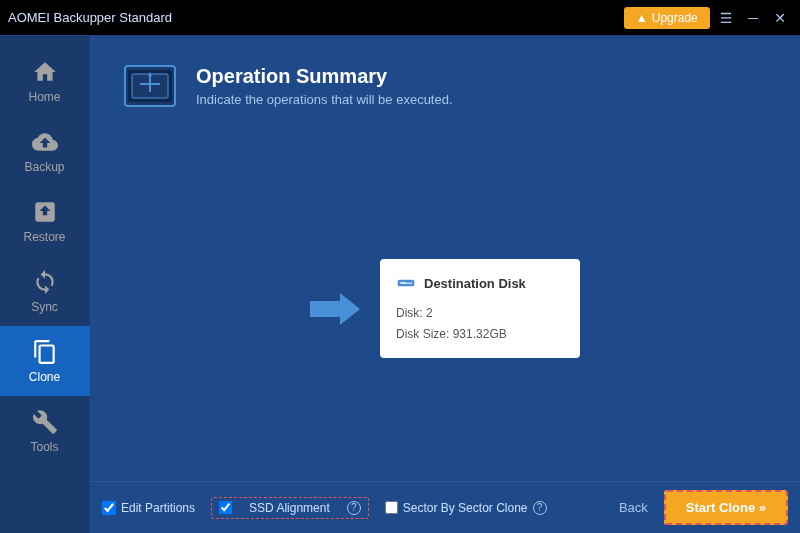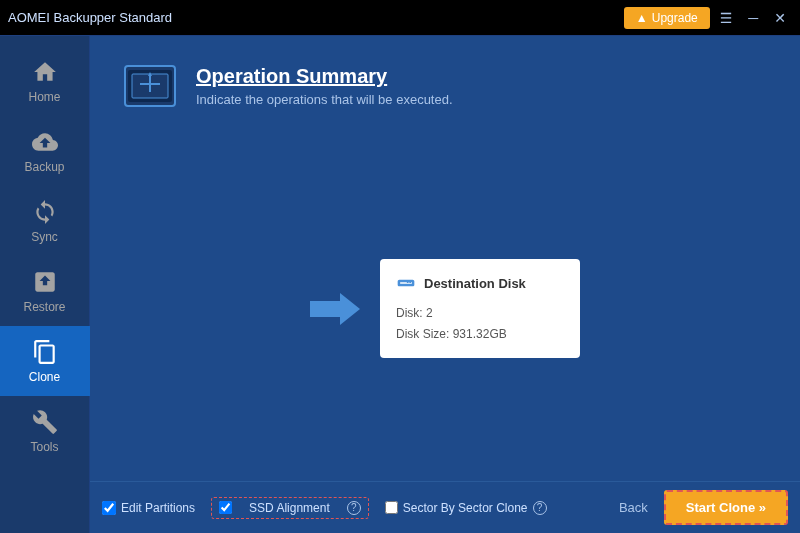--- a/index.html
+++ b/index.html
@@ -122,21 +122,20 @@
       height: 60px;
       display: flex;
       align-items: center;
       justify-content: center;
     }
     #op-title-block h2 {
       color: white;
       font-size: 20px;
       font-weight: 600;
       margin-bottom: 4px;
-      text-decoration: underline;
     }
     #op-title-block p {
       color: #aac4e8;
       font-size: 13px;
     }
 
     
     #clone-area {
       display: flex;
       align-items: center;
@@ -291,33 +290,33 @@
         <svg viewBox="0 0 24 24" xmlns="http://www.w3.org/2000/svg">
           <path d="M19.35 10.04A7.49 7.49 0 0 0 12 4C9.11 4 6.6 5.64 5.35 8.04A5.994 5.994 0 0 0 0 14c0 3.31 2.69 6 6 6h13c2.76 0 5-2.24 5-5 0-2.64-2.05-4.78-4.65-4.96zM14 13v4h-4v-4H7l5-5 5 5h-3z"></path>
         </svg>
       </div>
       <span>Backup</span>
     </div>
 
     <div class="sidebar-item">
       <div class="sidebar-icon">
         <svg viewBox="0 0 24 24" xmlns="http://www.w3.org/2000/svg">
+          <path d="M19 3H5c-1.1 0-2 .9-2 2v14c0 1.1.9 2 2 2h14c1.1 0 2-.9 2-2V5c0-1.1-.9-2-2-2zm-7 3l5 5h-3v4h-4v-4H7l5-5z"></path>
+        </svg>
+      </div>
+      <span>Restore</span>
+    </div>
+
+    <div class="sidebar-item">
+      <div class="sidebar-icon">
+        <svg viewBox="0 0 24 24" xmlns="http://www.w3.org/2000/svg">
           <path d="M12 4V1L8 5l4 4V6c3.31 0 6 2.69 6 6 0 1.01-.25 1.97-.7 2.8l1.46 1.46A7.93 7.93 0 0 0 20 12c0-4.42-3.58-8-8-8zm0 14c-3.31 0-6-2.69-6-6 0-1.01.25-1.97.7-2.8L5.24 7.74A7.93 7.93 0 0 0 4 12c0 4.42 3.58 8 8 8v3l4-4-4-4v3z"></path>
         </svg>
       </div>
       <span>Sync</span>
-    </div>
-
-    <div class="sidebar-item">
-      <div class="sidebar-icon">
-        <svg viewBox="0 0 24 24" xmlns="http://www.w3.org/2000/svg">
-          <path d="M19 3H5c-1.1 0-2 .9-2 2v14c0 1.1.9 2 2 2h14c1.1 0 2-.9 2-2V5c0-1.1-.9-2-2-2zm-7 3l5 5h-3v4h-4v-4H7l5-5z"></path>
-        </svg>
-      </div>
-      <span>Restore</span>
     </div>
 
     <div class="sidebar-item active">
       <div class="sidebar-icon">
         <svg viewBox="0 0 24 24" xmlns="http://www.w3.org/2000/svg">
           <path d="M16 1H4c-1.1 0-2 .9-2 2v14h2V3h12V1zm3 4H8c-1.1 0-2 .9-2 2v14c0 1.1.9 2 2 2h11c1.1 0 2-.9 2-2V7c0-1.1-.9-2-2-2zm0 16H8V7h11v14z"></path>
         </svg>
       </div>
       <span>Clone</span>
     </div>

